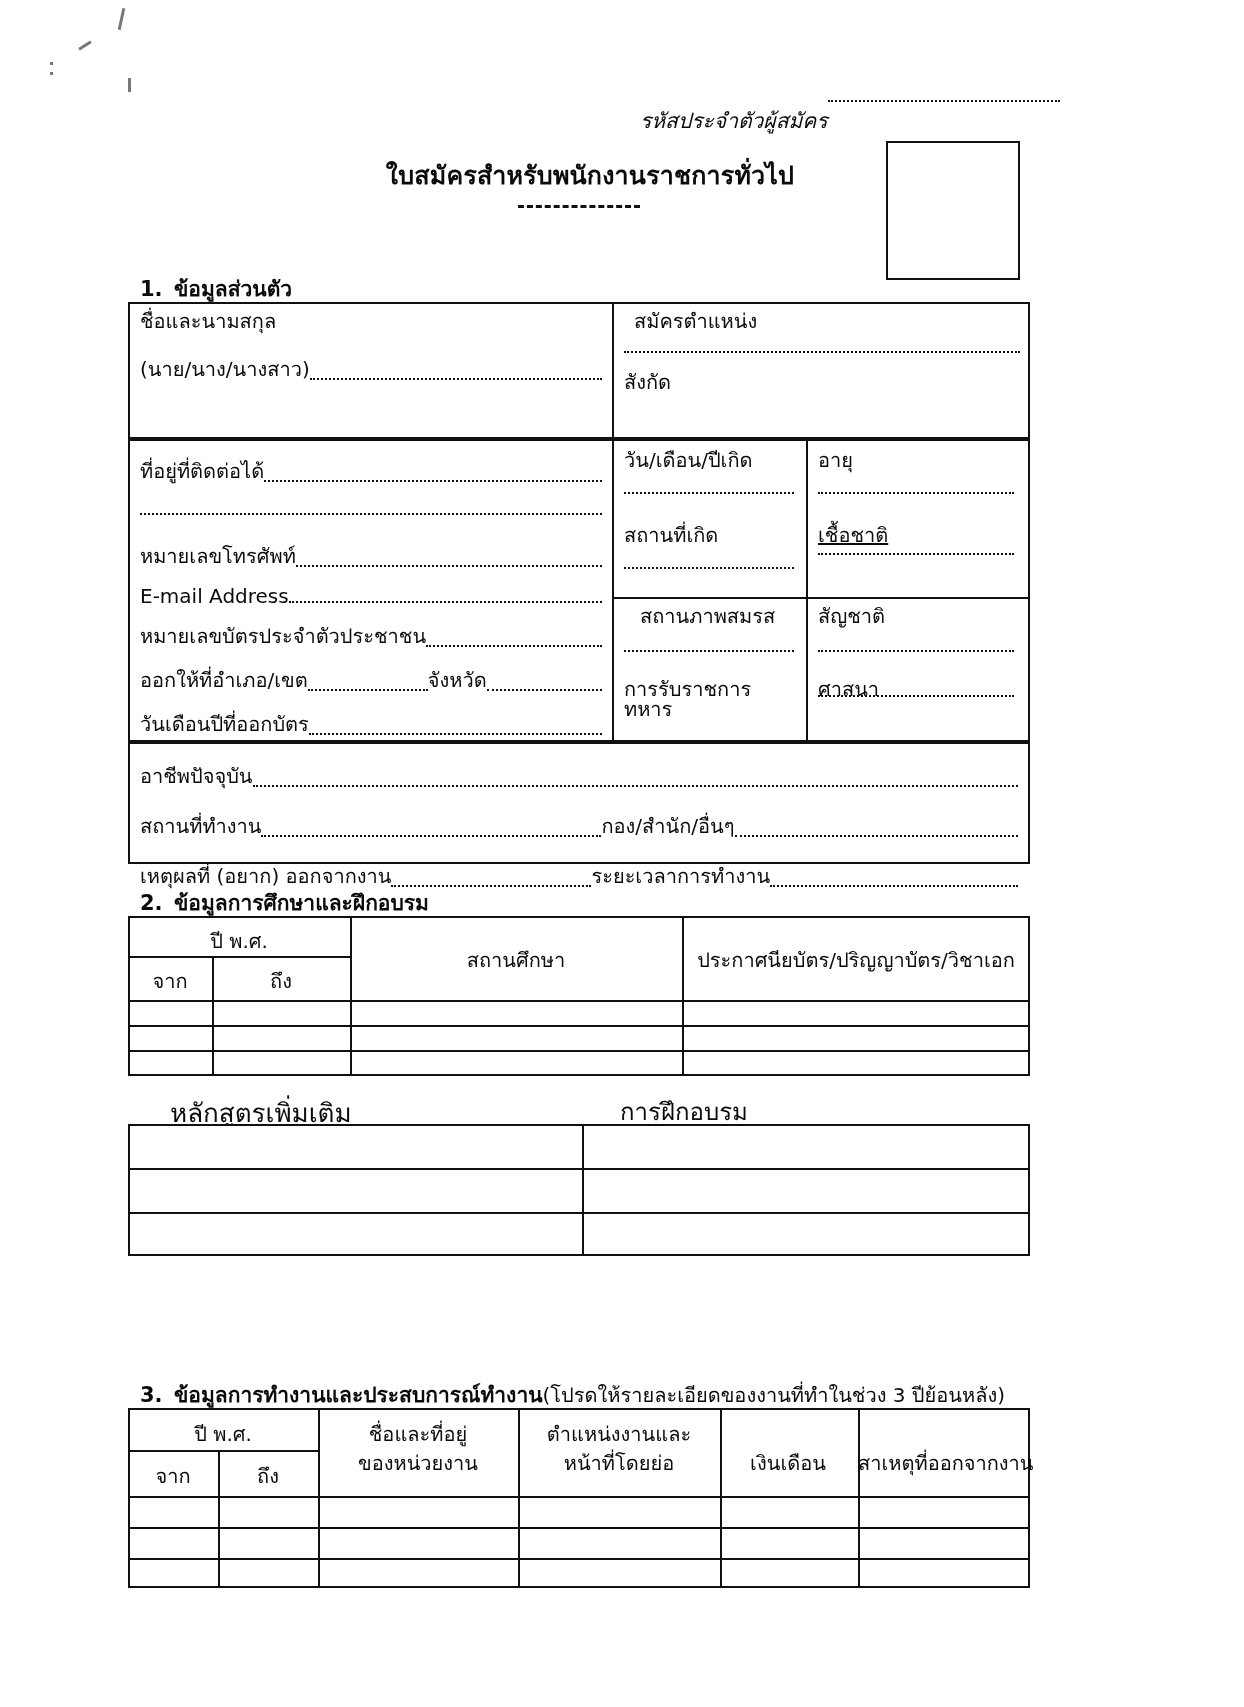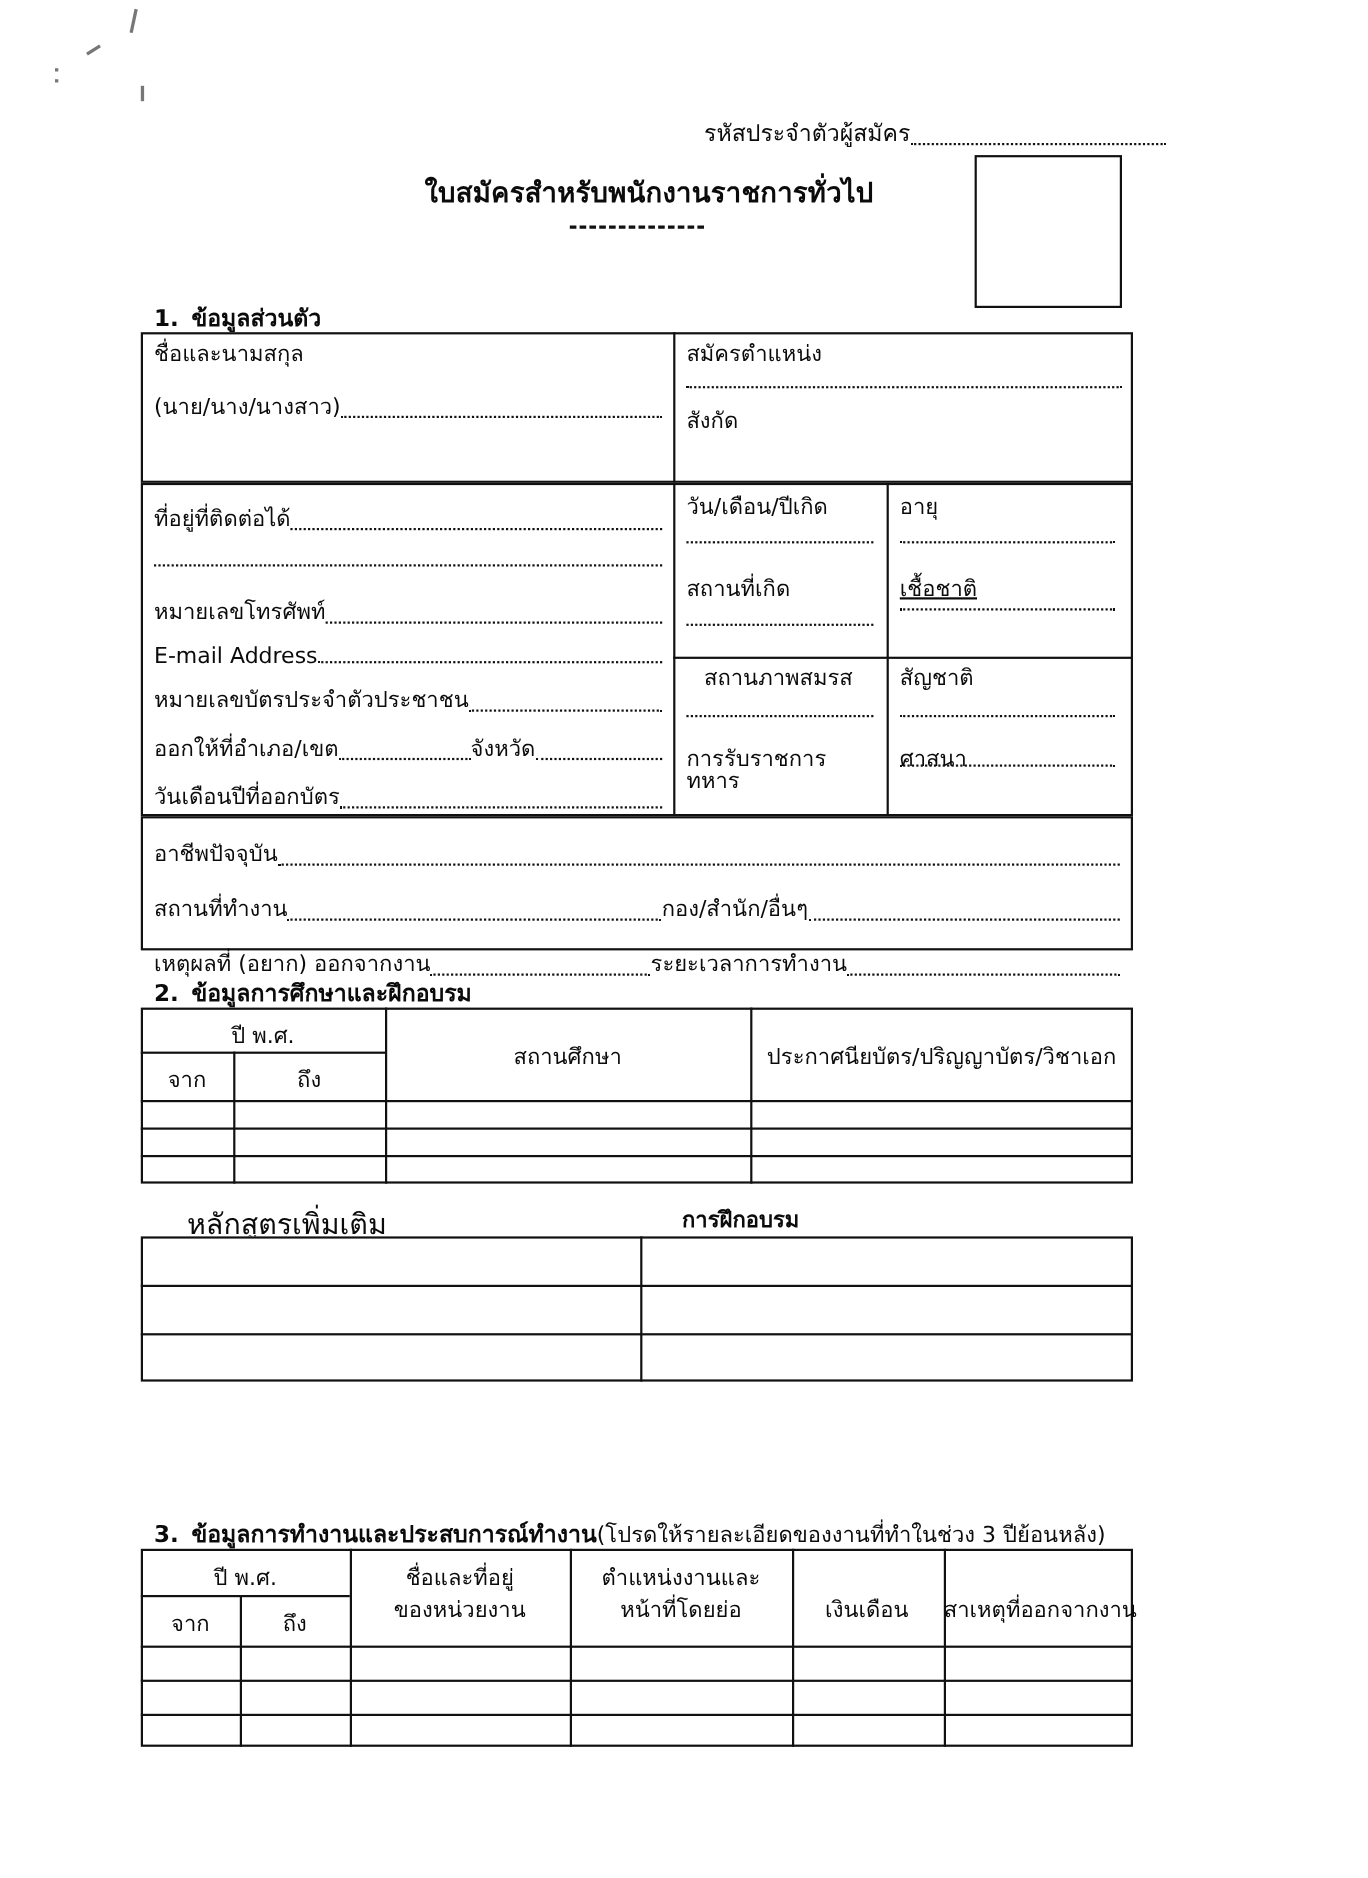--- a/index.html
+++ b/index.html
@@ -38,22 +38,23 @@
   }
   .lbl { white-space: nowrap; }
 
   
   .code-line {
     position: absolute;
     left: 640px;
     top: 104px;
     width: 420px;
     display: flex;
-    align-items: flex-end;
+    align-items: flex-start;
     font-size: 21px;
+    font-style: italic;
   }
   .form-title {
     position: absolute;
     left: 300px;
     top: 155px;
     width: 580px;
     text-align: center;
     font-size: 25px;
     font-weight: bold;
     letter-spacing: .2px;
@@ -156,21 +157,21 @@
 
   <div style="position:absolute;left:140px;top:311px;width:462px;">
     <div class="ftxt" style="margin-bottom:22px;">ชื่อและนามสกุล</div>
     <div class="fl">
       <span class="lbl">(นาย/นาง/นางสาว)</span>
       <span class="dots"></span>
     </div>
   </div>
 
   <div style="position:absolute;left:624px;top:311px;width:396px;">
-    <div class="ftxt" style="margin-bottom:24px;">สมัครตำแหน่ง</div>
+    <div class="ftxt" style="margin-bottom:24px;margin-left:10px;">สมัครตำแหน่ง</div>
     <div class="fl" style="margin-bottom:14px;">
       <span class="dots"></span>
     </div>
     <div class="ftxt">สังกัด</div>
   </div>
 
   <div class="box" style="left:128px;top:439px;width:902px;height:303px;"></div>
   <div class="vline" style="left:612px;top:439px;height:303px;"></div>
   <div class="vline" style="left:806px;top:439px;height:303px;"></div>
   <div class="hline" style="left:612px;top:597px;width:418px;"></div>
@@ -288,21 +289,21 @@
   <div class="hline" style="left:128px;top:1025px;width:902px;"></div>
   <div class="hline" style="left:128px;top:1050px;width:902px;"></div>
 
   <div class="th" style="left:128px;top:925px;width:222px;">ปี พ.ศ.</div>
   <div class="th" style="left:128px;top:965px;width:84px;">จาก</div>
   <div class="th" style="left:212px;top:965px;width:138px;">ถึง</div>
   <div class="th" style="left:350px;top:944px;width:332px;">สถานศึกษา</div>
   <div class="th" style="left:682px;top:944px;width:348px;">ประกาศนียบัตร/ปริญญาบัตร/วิชาเอก</div>
 
   <div style="position:absolute;left:170px;top:1092px;font-size:26px;">หลักสูตรเพิ่มเติม</div>
-  <div style="position:absolute;left:620px;top:1092px;font-size:20px;font-weight:bold;">การฝึกอบรม</div>
+  <div style="position:absolute;left:620px;top:1092px;font-size:24px;">การฝึกอบรม</div>
 
   <div class="box" style="left:128px;top:1124px;width:902px;height:132px;"></div>
   <div class="vline" style="left:582px;top:1124px;height:132px;"></div>
   <div class="hline" style="left:128px;top:1168px;width:902px;"></div>
   <div class="hline" style="left:128px;top:1212px;width:902px;"></div>
 
   <div class="sec-head" style="left:140px;top:1378px;">
     <span class="sec-num">3.</span><span>ข้อมูลการทำงานและประสบการณ์ทำงาน</span><span class="sec-sub" style="font-weight:normal;">(โปรดให้รายละเอียดของงานที่ทำในช่วง 3  ปีย้อนหลัง)</span>
   </div>
 

